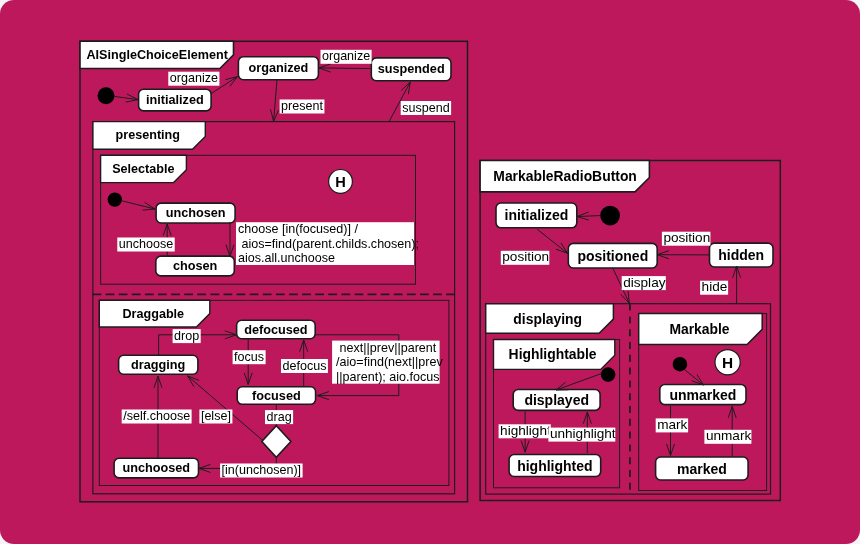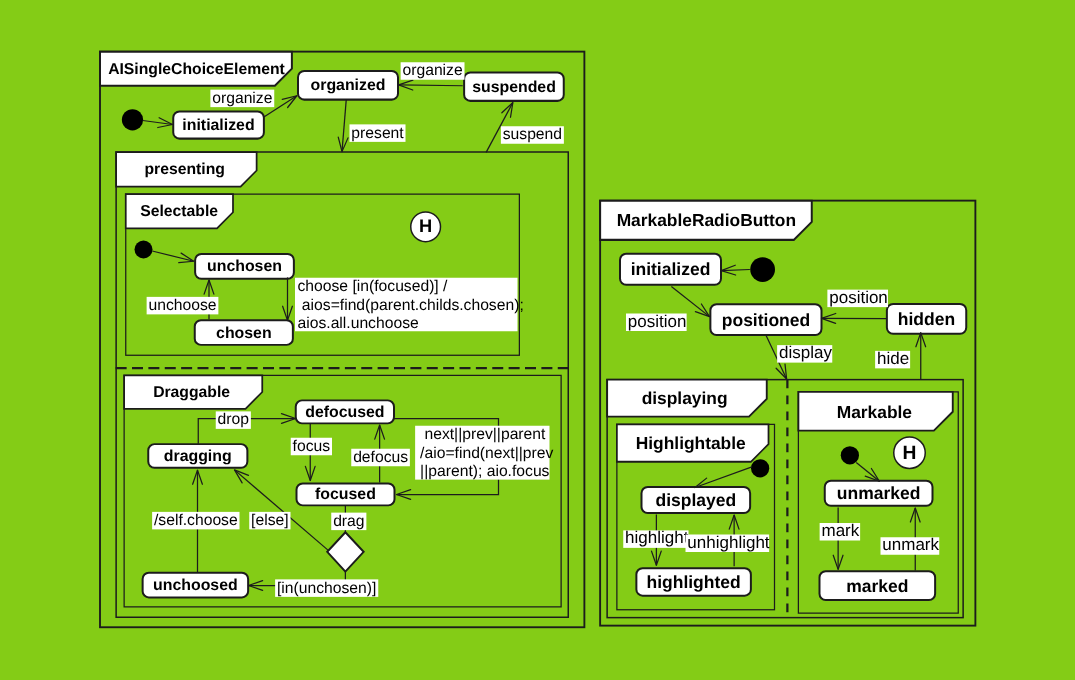--- a/index.html
+++ b/index.html
@@ -1,18 +1,18 @@
 <!DOCTYPE html>
 <html><head>
 <meta charset="utf-8">
 <title>UML State Diagram</title>
 <style>
   html,body{margin:0;padding:0;}
   body{width:860px;height:544px;background:#f5f5f5;overflow:hidden;}
-  #canvas{position:relative;width:860px;height:544px;background:#84cc16;}
+  #canvas{position:relative;width:860px;height:544px;background:#be185d;border-radius:14px;}
   svg{display:block;}
   text{font-family:"Liberation Sans",sans-serif;fill:#000;}
   .sn{font-size:12.7px;font-weight:bold;text-anchor:middle;dominant-baseline:central;}
   .ft{font-size:12.6px;font-weight:bold;text-anchor:middle;dominant-baseline:central;}
   .tl{font-size:12.55px;font-weight:normal;}
   .hh{font-size:14.6px;font-weight:bold;text-anchor:middle;dominant-baseline:central;}
   .sn.b{font-size:14.0px;}
   .ft.b{font-size:13.9px;}
   .tl.b{font-size:13.6px;}
   .hh.b{font-size:15.4px;}

